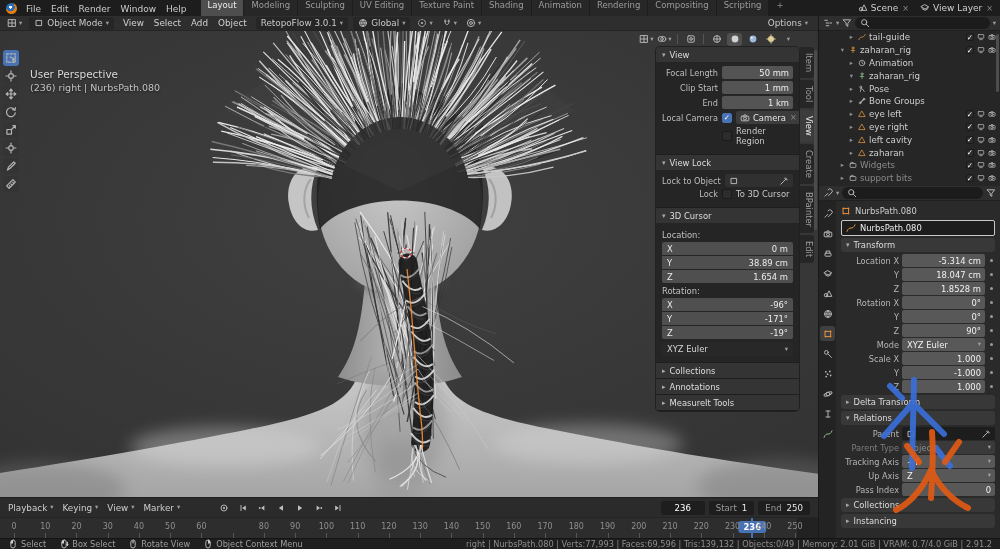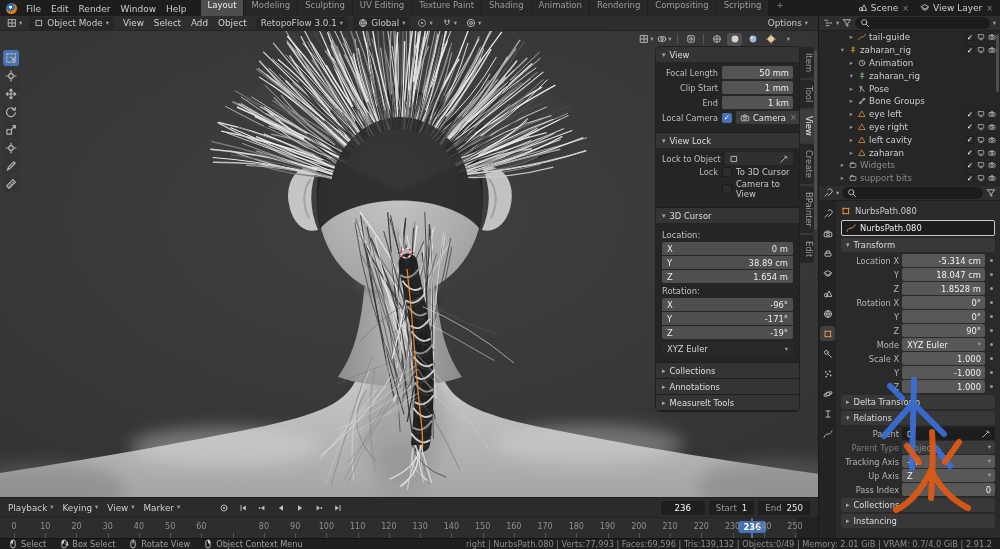--- a/index.html
+++ b/index.html
@@ -877,20 +877,24 @@
         <path d="M420.6,266.2 Q390.5,277.0 360.3,310.1" stroke="#6a6a6a" stroke-width="0.81" fill="none" opacity="0.8"></path>
       </g>
     <path d="M407,238 C413,290 415,330 419,370 C421,392 424,406 422,418" stroke="#ff9533" stroke-width="1.3" fill="none" opacity="0.85"></path>
     <g>
       <circle cx="406" cy="222" r="5" fill="none" stroke="#e8e8e8" stroke-width="1.6"></circle>
       <circle cx="406" cy="222" r="5" fill="none" stroke="#c43a3a" stroke-width="1.6" stroke-dasharray="2.6 2.6"></circle>
       <path d="M406,213.5 V217 M406,227 V230.5 M397.5,222 H401 M411,222 H414.5" stroke="#3a3a3a" stroke-width="1.2"></path>
     </g>
   </svg>
 
+  <div id="vp-text">
+    <div class="l1">User Perspective</div>
+    <div class="l2">(236) right | NurbsPath.080</div>
+  </div>
 
   <aside id="npanel">
     <section class="np-sec">
       <div class="np-head">
           <span class="ar">▾</span>
           <span>View</span>
         </div>
       <div class="np-body">
         <div class="np-row">
           <span class="np-label">Focal Length</span>
@@ -911,20 +915,25 @@
             <span class="islot">
                 <svg class="ic" viewBox="0 0 10 10">
                   <rect x="1.2" y="3.2" width="7.6" height="4.6" rx="0.8"></rect>
                   <circle cx="5" cy="5.5" r="1.5"></circle>
                   <path d="M3.4,3.2 L4.1,1.9 H5.9 L6.6,3.2"></path>
                 </svg>
               </span>
             <span>Camera</span>
             <span class="x" style="margin-left:auto">×</span>
           </span>
+        </div>
+        <div class="np-row">
+          <span class="np-label"></span>
+          <span class="chk"></span>
+          <span>Render Region</span>
         </div>
       </div>
     </section>
     <section class="np-sec">
       <div class="np-head">
           <span class="ar">▾</span>
           <span>View Lock</span>
         </div>
       <div class="np-body">
         <div class="np-row">
@@ -939,25 +948,20 @@
                 <svg class="ic" viewBox="0 0 10 10">
                   <path d="M1.8,8.2 L4.8,5.2 M6.4,1.8 L8.2,3.6 M4.4,5.6 L7,3 M5.8,2.4 L7.6,4.2"></path>
                 </svg>
               </span>
           </span>
         </div>
         <div class="np-row">
           <span class="np-label">Lock</span>
           <span class="chk"></span>
           <span>To 3D Cursor</span>
-        </div>
-        <div class="np-row">
-          <span class="np-label"></span>
-          <span class="chk"></span>
-          <span>Camera to View</span>
         </div>
       </div>
     </section>
     <section class="np-sec">
       <div class="np-head">
           <span class="ar">▾</span>
           <span>3D Cursor</span>
         </div>
       <div class="np-body">
         <div class="np-sub">Location:</div>

